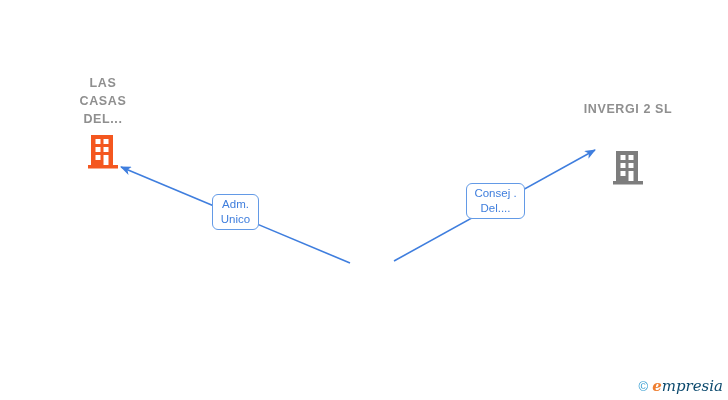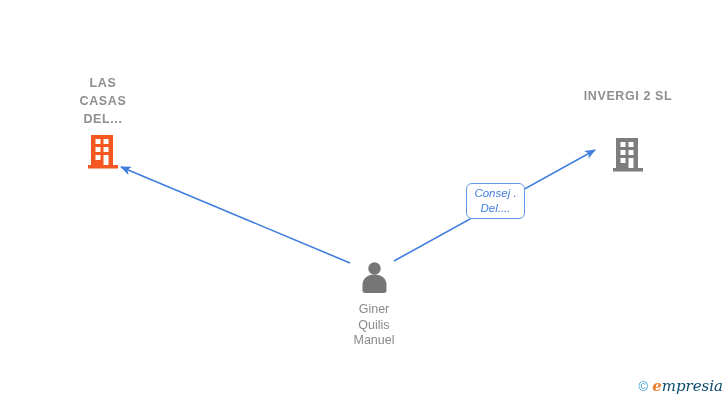--- a/index.html
+++ b/index.html
@@ -20,27 +20,26 @@
   .icon-building-orange { fill:#f4571f; }
   .icon-building-gray  { fill:#7d7d7d; }
   .icon-person         { fill:#767676; }
 
   .edge-label {
     position:absolute; box-sizing:border-box; background:#ffffff;
     border:1.5px solid #639ae6; border-radius:6px;
     color:#3f7edd; font-size:11.5px; line-height:15px; text-align:center;
     white-space:pre-line; display:flex; align-items:center; justify-content:center;
     cursor:pointer;
-    font-style:italic;
   }
   .edge-label-left  { left:212px; top:194px; width:47px; height:36px; }
   .edge-label-right { left:466px; top:183px; width:59px; height:36px; }
 
   .node-company-left  { left:50px;  top:74px;  width:106px; }
-  .node-company-right { left:573px; top:87px;  width:110px;gap:29px; }
+  .node-company-right { left:573px; top:100px;  width:110px;gap:29px; }
   .node-person        { left:341px; top:260px; width:66px;  }
   .node-company-left .node-icon  { margin-top:7px; }
   .node-company-right .node-icon { margin-top:4px; }
   .node-person .person-label     { margin-top:9px; }
 
   .logo {
     position:absolute; right:5px; bottom:5px;
     font-family:"DejaVu Serif", serif; font-style:italic; font-size:15px;
     display:flex; align-items:baseline; gap:4px; white-space:nowrap;
   }
@@ -94,32 +93,23 @@
         <rect x="8.5" y="4" width="5" height="5"></rect>
         <rect x="16.5" y="4" width="5" height="5"></rect>
         <rect x="8.5" y="12" width="5" height="5"></rect>
         <rect x="16.5" y="12" width="5" height="5"></rect>
         <rect x="8.5" y="20" width="5" height="5"></rect>
         <rect x="16.5" y="20" width="5" height="10"></rect>
       </g>
     </svg>
   </div>
 
-  <div class="node node-person">
-    <svg class="node-icon" width="33" height="33" viewBox="0 0 33 33">
-      <g class="icon-person">
-        <circle cx="16.5" cy="8.5" r="6.2"></circle>
-        <path d="M16.5,14.5 c-7.5,0 -12,4.2 -12,10.5 v5.5 c0,1.5 1,2.5 2.5,2.5 h19 c1.5,0 2.5,-1 2.5,-2.5 v-5.5 c0,-6.3 -4.5,-10.5 -12,-10.5 z"></path>
-      </g>
-    </svg>
-    <div class="person-label">Giner
-Quilis
-Manuel</div>
-  </div>
 
+  <div class="edge-label edge-label-left">Adm.
+Unico</div>
   <div class="edge-label edge-label-right">Consej .
 Del....</div>
 
   <div class="logo">
     <span class="copy">©</span>
     <span><span class="brand-e">e</span><span class="brand-rest">mpresia</span></span>
   </div>
 
 </div>
 

